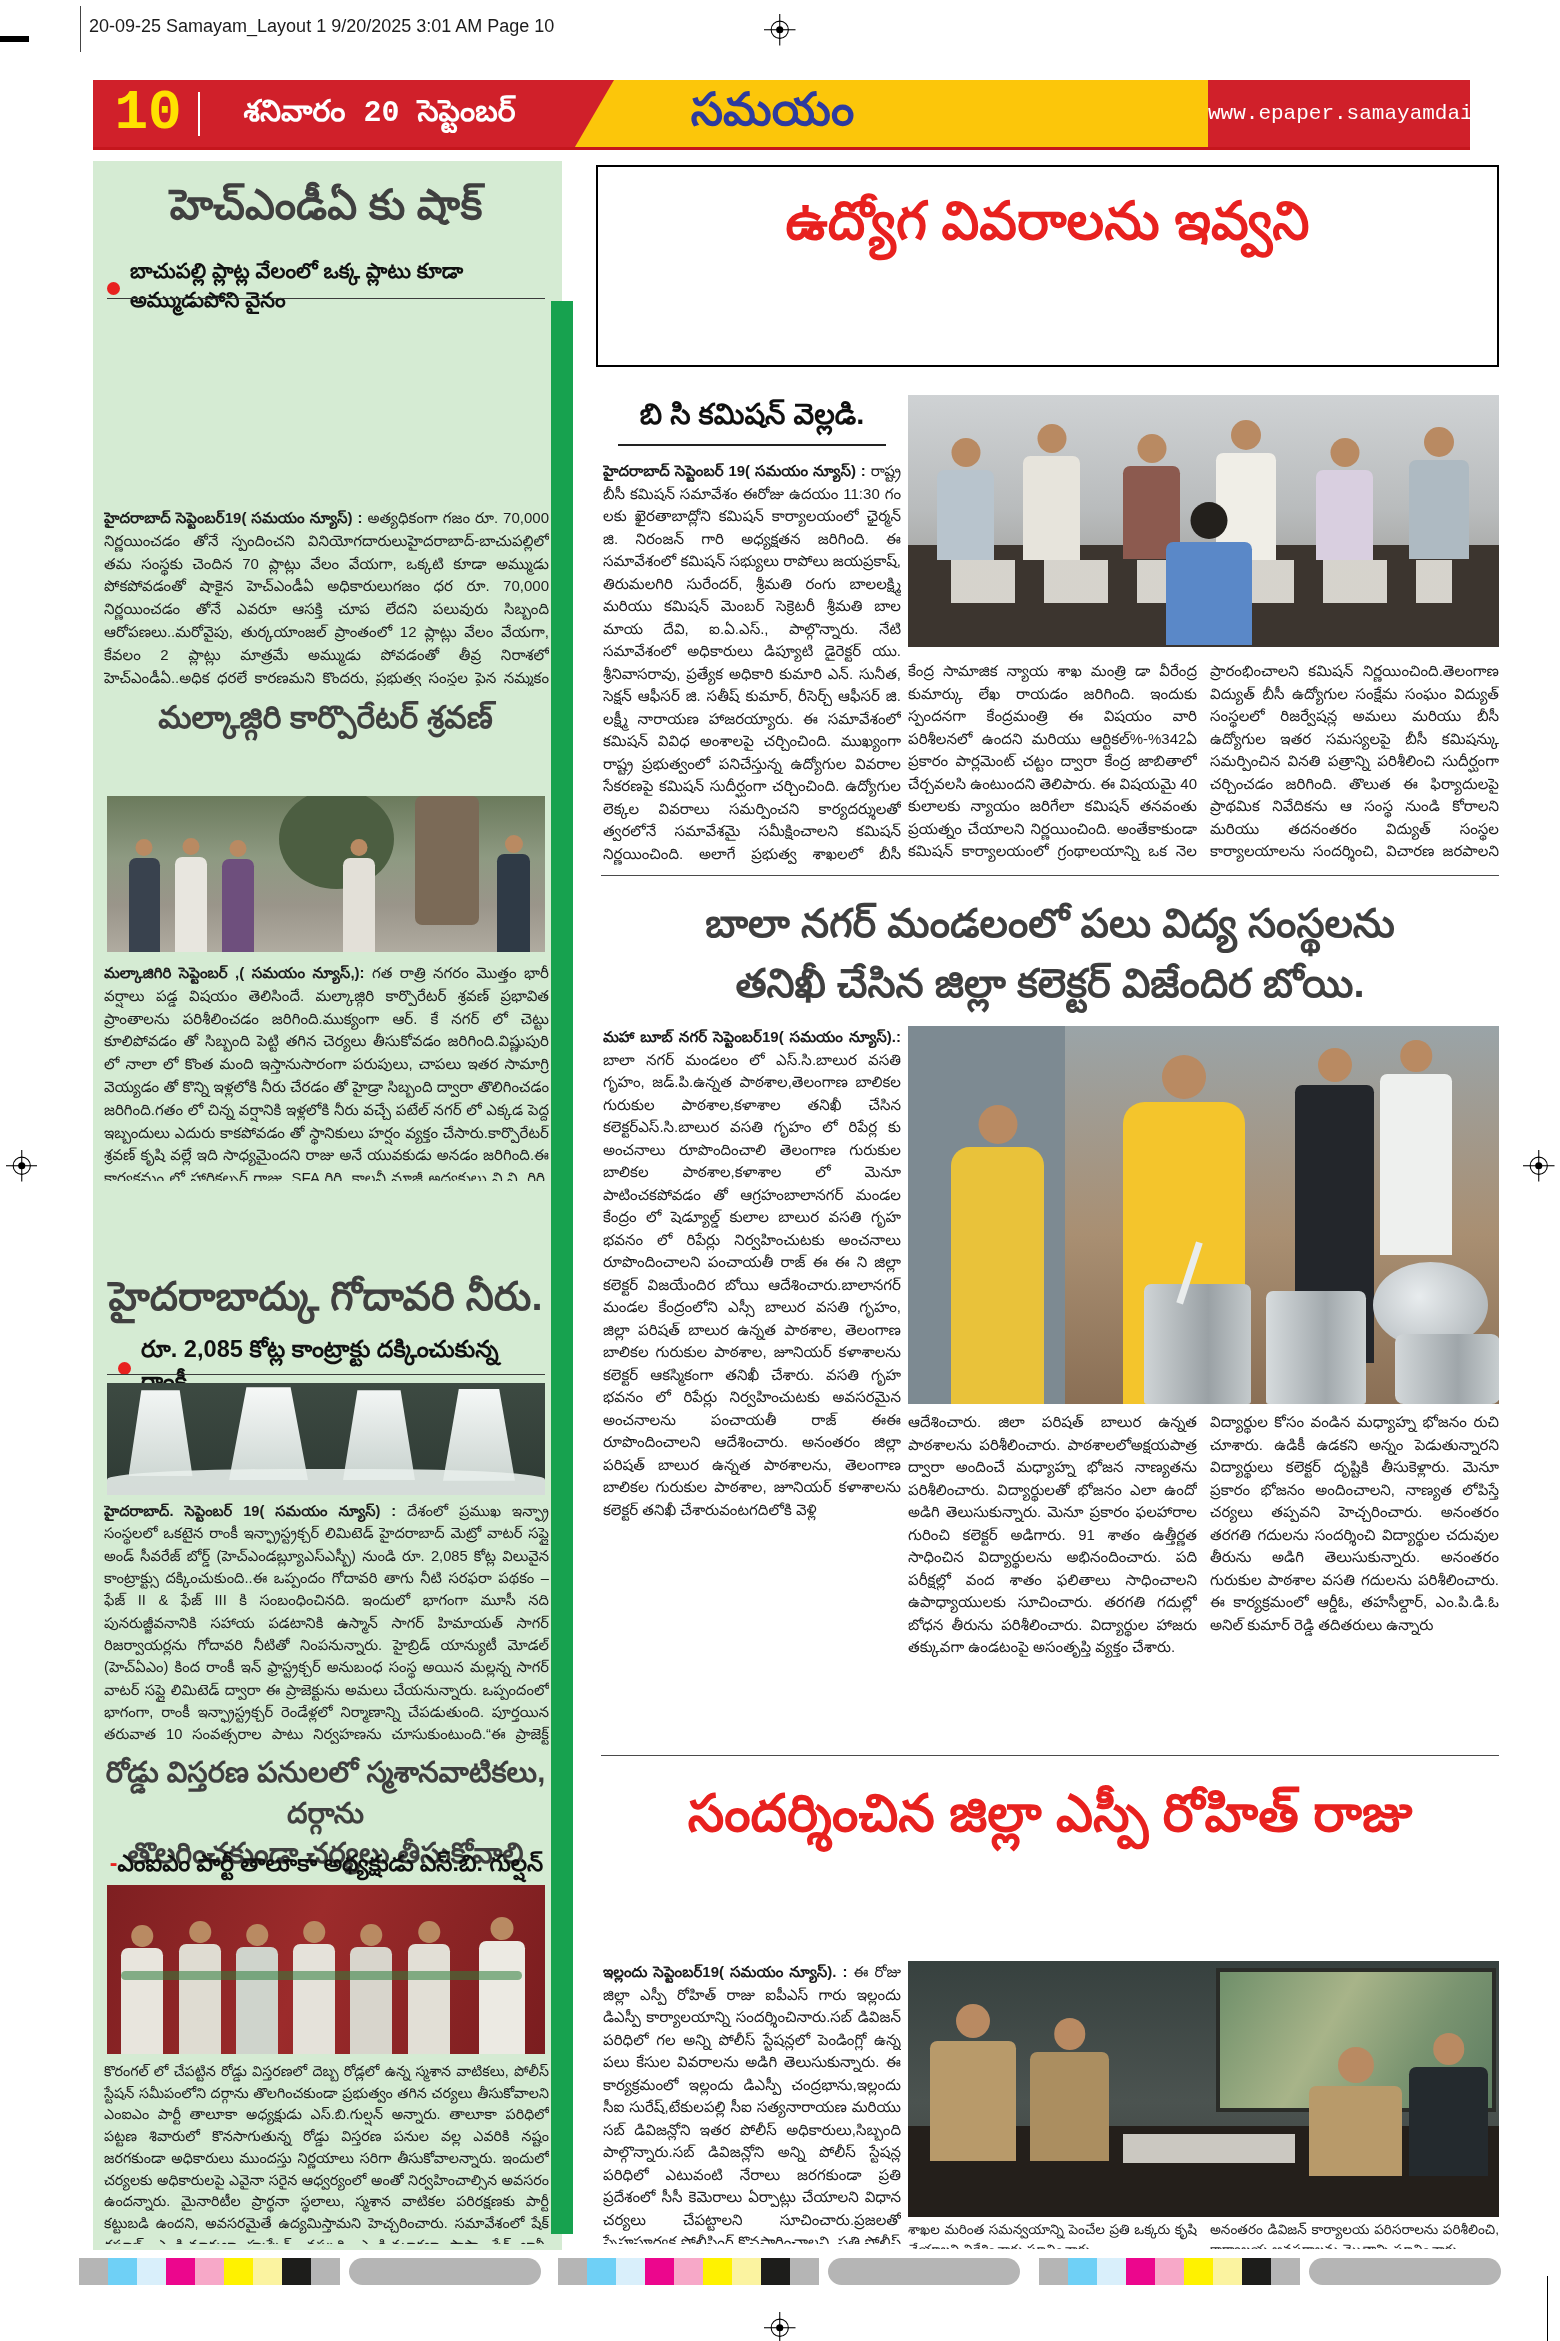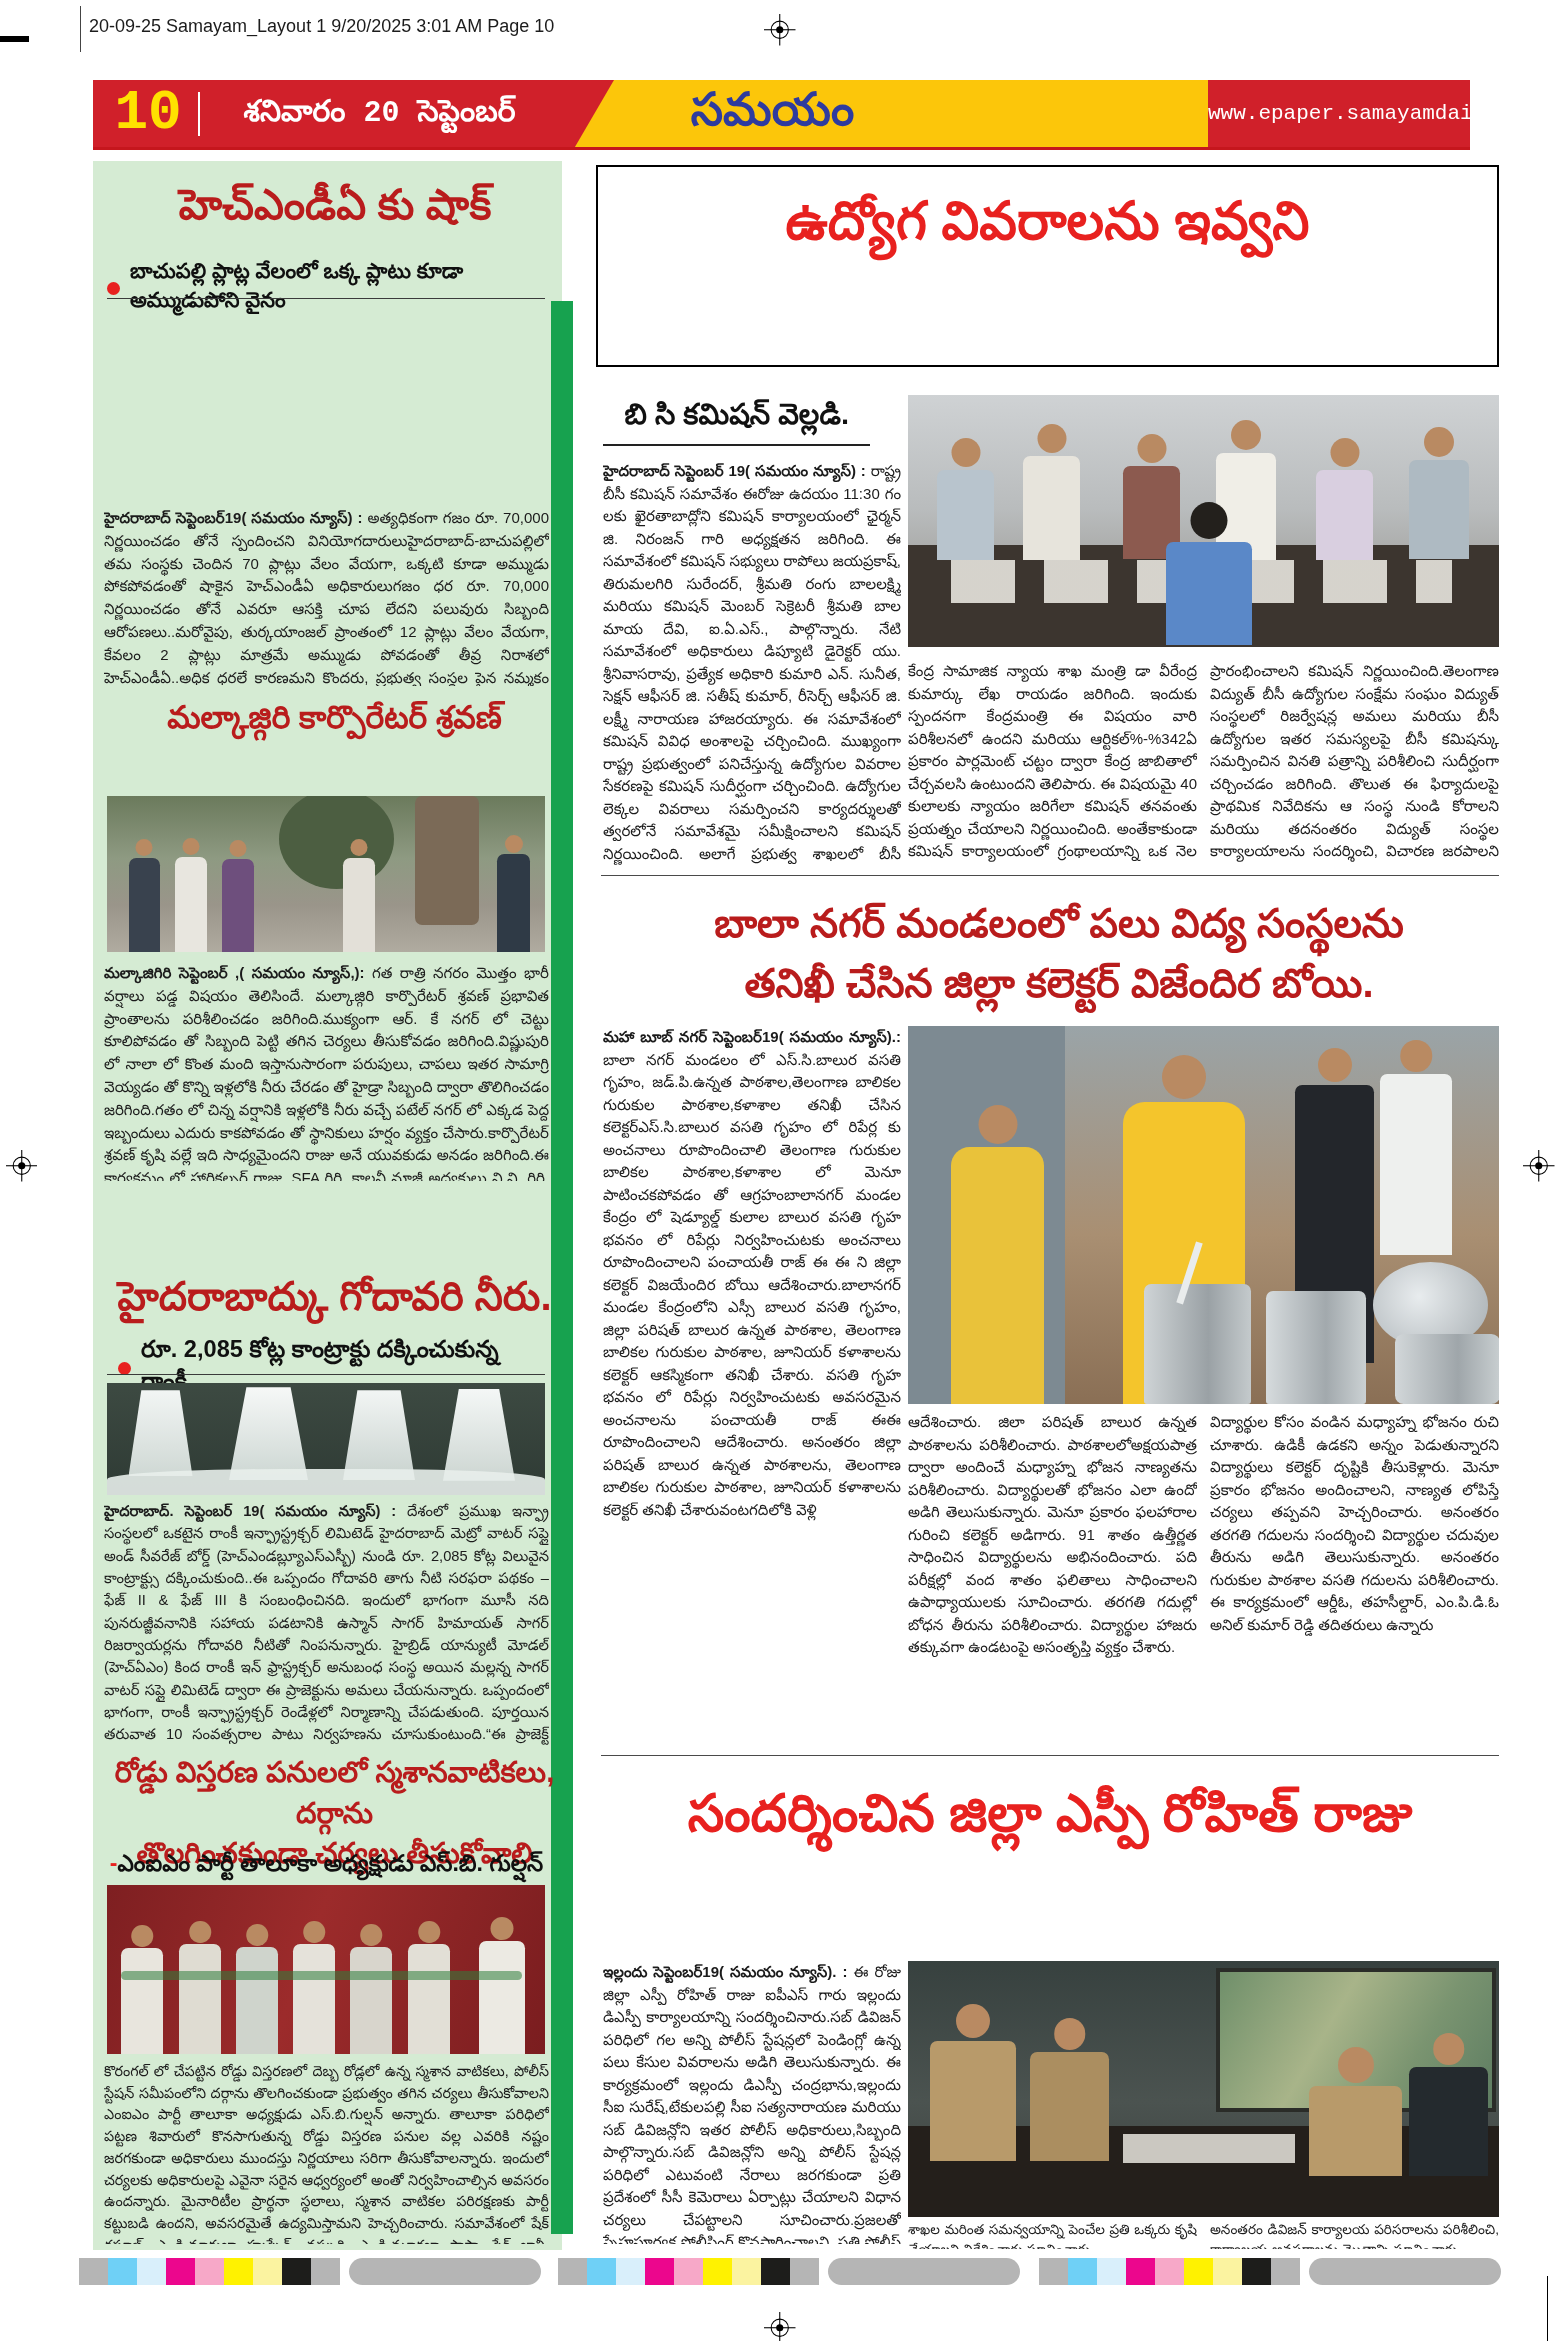--- a/index.html
+++ b/index.html
@@ -17,21 +17,21 @@
                  clip-path:polygon(0 0,100% 0,92.5% 100%,0 100%);}
   .mast-red-right{position:absolute;top:0;height:100%;background:#d0202a;}
   .mast-pageno{position:absolute;color:#ffe100;font-weight:bold;font-size:56px;line-height:67px;}
   .mast-div{position:absolute;width:2.1px;background:#ffffff;}
   .mast-date{position:absolute;color:#ffffff;font-weight:bold;font-size:30px;line-height:67px;}
   .mast-paper{position:absolute;color:#2f3b9e;font-weight:bold;font-size:46px;line-height:66px;text-align:center;}
   .mast-url{position:absolute;color:#ffffff;font-size:21px;line-height:67px;text-align:center;}
   
   .green-panel{background:#d5ebd3;}
   .green-bar{background:#17a24f;}
-  .hl-black{color:#b91c1c;font-weight:bold;text-align:center;margin-left:9px;}
+  .hl-black{color:#404040;font-weight:bold;text-align:center;}
   .hl-red{color:#e8211f;font-weight:bold;text-align:center;}
   .subhead-row{display:flex;align-items:center;gap:10px;font-weight:bold;color:#101010;}
   .red-dot{width:13px;height:13px;border-radius:50%;background:#e8211f;flex:0 0 auto;}
   .rule{background:#3a3a3a;height:1.4px;}
   .body-text{font-size:15px;line-height:1.52;text-align:justify;color:#1b1b1b;overflow:hidden;}
   .dateline{font-weight:bold;}
   .byline{font-weight:bold;color:#101010;text-align:center;}
   .byline .dash{color:#e8211f;}
   
   .photo{position:absolute;overflow:hidden;}
@@ -204,21 +204,21 @@
       </div>
     <div class="ph" style="left:14.3px;top:86px;width:401px;height:8.6px;background:#2f7d3c;opacity:.55;border-radius:4.3px;"></div>
   </div>
   <div class="abs body-text" style="left:104px;top:2061px;width:445px;height:183px;font-size:14.3px;">కొరంగల్ లో చేపట్టిన రోడ్డు విస్తరణలో దెబ్బ రోడ్లలో ఉన్న స్మశాన వాటికలు, పోలీస్ స్టేషన్ సమీపంలోని దర్గాను తొలగించకుండా ప్రభుత్వం తగిన చర్యలు తీసుకోవాలని ఎంఐఎం పార్టీ తాలూకా అధ్యక్షుడు ఎస్.బి.గుల్షన్ అన్నారు. తాలూకా పరిధిలో పట్టణ శివారులో కొనసాగుతున్న రోడ్డు విస్తరణ పనుల వల్ల ఎవరికి నష్టం జరగకుండా అధికారులు ముందస్తు నిర్ణయాలు సరిగా తీసుకోవాలన్నారు. ఇందులో చర్యలకు అధికారులపై ఎవైనా సరైన ఆధ్వర్యంలో అంతో నిర్వహించాల్సిన అవసరం ఉందన్నారు. మైనారిటీల ప్రార్థనా స్థలాలు, స్మశాన వాటికల పరిరక్షణకు పార్టీ కట్టుబడి ఉందని, అవసరమైతే ఉద్యమిస్తామని హెచ్చరించారు. సమావేశంలో షేక్ రసూల్, ఎండి.మార్తుజా హుస్సేన్, నస్సుర్టి, ఎండి.మూర్తజా పాషా, షేక్ జానీ, ఎండి.కాజిమ్ పాల్గొన్నారు.</div>
 
   <div class="abs bc-box" style="left:596px;top:165px;width:899px;height:198px;">
     <div class="hl-red" style="font-size:53px;line-height:1.32;padding-top:18.6px;">
       <div>ఉద్యోగ వివరాలను ఇవ్వని</div>
     </div>
   </div>
-  <div class="abs" style="left:603px;top:398px;width:298px;">
+  <div class="abs" style="left:603px;top:398px;width:298px;text-align:center;">
     <span class="underlined" style="font-size:29px;font-weight:bold;color:#111;">బి సి కమిషన్  వెల్లడి.</span>
   </div>
   <div class="abs col-text" style="left:603px;top:460px;width:298px;height:407px;">
     <span class="dateline">హైదరాబాద్ సెప్టెంబర్ 19( సమయం న్యూస్) :</span>
     <span>రాష్ట్ర బీసీ కమిషన్ సమావేశం ఈరోజు ఉదయం 11:30 గం లకు ఖైరతాబాద్లోని కమిషన్ కార్యాలయంలో ఛైర్మన్ జి. నిరంజన్ గారి అధ్యక్షతన జరిగింది. ఈ సమావేశంలో కమిషన్ సభ్యులు రాపోలు జయప్రకాష్, తిరుమలగిరి సురేందర్, శ్రీమతి రంగు బాలలక్ష్మి మరియు కమిషన్ మెంబర్ సెక్రెటరీ శ్రీమతి బాల మాయ దేవి, ఐ.ఏ.ఎస్., పాల్గొన్నారు. నేటి సమావేశంలో అధికారులు డిప్యూటి డైరెక్టర్ యు. శ్రీనివాసరావు, ప్రత్యేక అధికారి కుమారి ఎన్. సునీత, సెక్షన్ ఆఫీసర్ జి. సతీష్ కుమార్, రీసెర్చ్ ఆఫీసర్ జి. లక్ష్మీ నారాయణ హాజరయ్యారు. ఈ సమావేశంలో కమిషన్ వివిధ అంశాలపై చర్చించింది. ముఖ్యంగా రాష్ట్ర ప్రభుత్వంలో పనిచేస్తున్న ఉద్యోగుల వివరాల సేకరణపై కమిషన్ సుదీర్ఘంగా చర్చించింది. ఉద్యోగుల లెక్కల వివరాలు సమర్పించని కార్యదర్శులతో త్వరలోనే సమావేశమై సమీక్షించాలని కమిషన్ నిర్ణయించింది. అలాగే ప్రభుత్వ శాఖలలో బీసీ ఉద్యోగుల సంఖ్య, ఖాళీల వివరాలపై నివేదిక చేయాలని కమిషన్ నిర్ణయించింది. రాష్ట్ర బీసీ జాబితాలో ఉండి, కేంద్ర బీసీ జాబితాలో చేర్చడానికి 40 కులాల విషయంలో కమిషన్ ఇదివరకే</span>
   </div>
   <div class="photo" style="left:908px;top:395px;width:591px;height:252px;background:linear-gradient(#cfd2d4 0%,#b9bcbd 45%,#8e8a84 100%);">
     <div class="ph" style="left:0;top:150px;width:591px;height:102px;background:#3c352f;"></div>
     <div class="ph" style="left:43px;top:165px;width:501px;height:43px;background:repeating-linear-gradient(90deg,#f1efe8 0 64px,#3c352f 64px 93px);opacity:.85;"></div>
     <div class="figure" style="left:29px;top:43px;width:57px;height:122px;">

